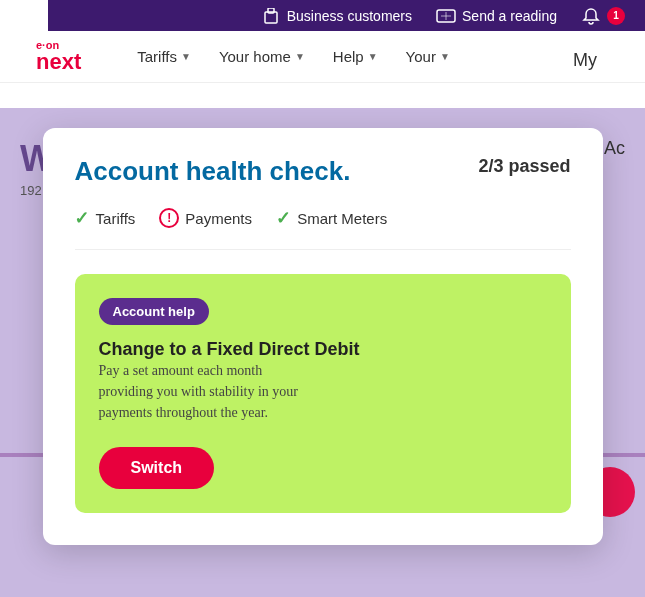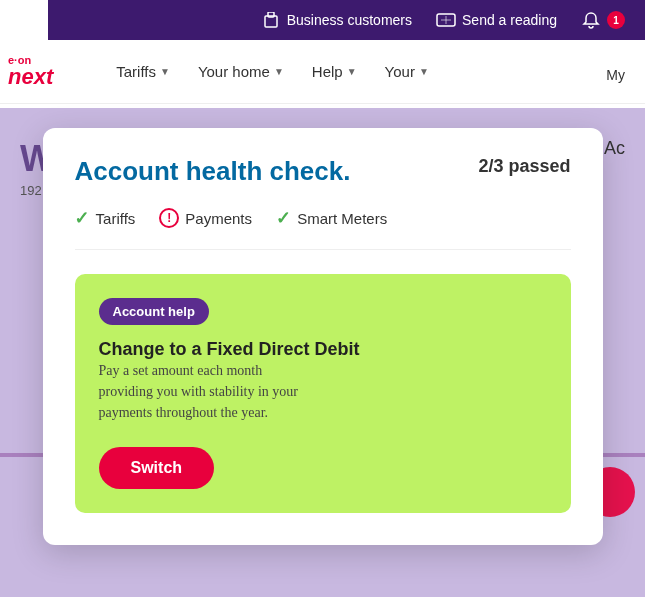--- a/index.html
+++ b/index.html
@@ -7,21 +7,21 @@
       width: 645px;
       height: 597px;
       font-family: Arial, sans-serif;
       overflow: hidden;
       position: relative;
     }
 
     
     .top-bar {
       background: #3d1a6e;
-      height: 40px;
+      height: 31px;
       display: flex;
       align-items: center;
       justify-content: flex-end;
       padding: 0 20px;
       gap: 24px;
       margin-left: 48px;
     }
     .top-bar-item {
       display: flex;
       align-items: center;
@@ -46,45 +46,44 @@
       font-size: 10px;
       display: flex;
       align-items: center;
       justify-content: center;
       font-weight: bold;
     }
 
     
     .nav-bar {
       background: white;
-      height: 64px;
-      display: flex;
-      align-items: center;
-      padding: 0 8px;
-      gap: 11px;
+      height: 52px;
+      display: flex;
+      align-items: center;
+      padding: 0 36px;
+      gap: 4px;
       border-bottom: 1px solid #eee;
     }
     .logo-area {
       margin-right: 40px;
     }
     .logo {
       display: flex;
       flex-direction: column;
       line-height: 1;
     }
     .logo-eon {
       font-size: 11px;
       color: #e8003d;
       font-weight: bold;
     }
     .logo-next {
       font-size: 22px;
       color: #e8003d;
       font-weight: bold;
-      font-style: italic;
     }
     .nav-items {
       display: flex;
       align-items: center;
       gap: 4px;
       flex: 1;
     }
     .nav-item {
       display: flex;
       align-items: center;
@@ -94,21 +93,21 @@
       color: #333;
       cursor: pointer;
       font-weight: 500;
     }
     .nav-chevron {
       font-size: 10px;
       color: #666;
     }
     .nav-my {
       margin-left: auto;
-      font-size: 14px;
+      font-size: 18px;
       color: #333;
       font-weight: 500;
       cursor: pointer;
       margin-top: 7px;
     }
 
     
     .bg-content {
       background: #c8b8e0;
       position: absolute;

